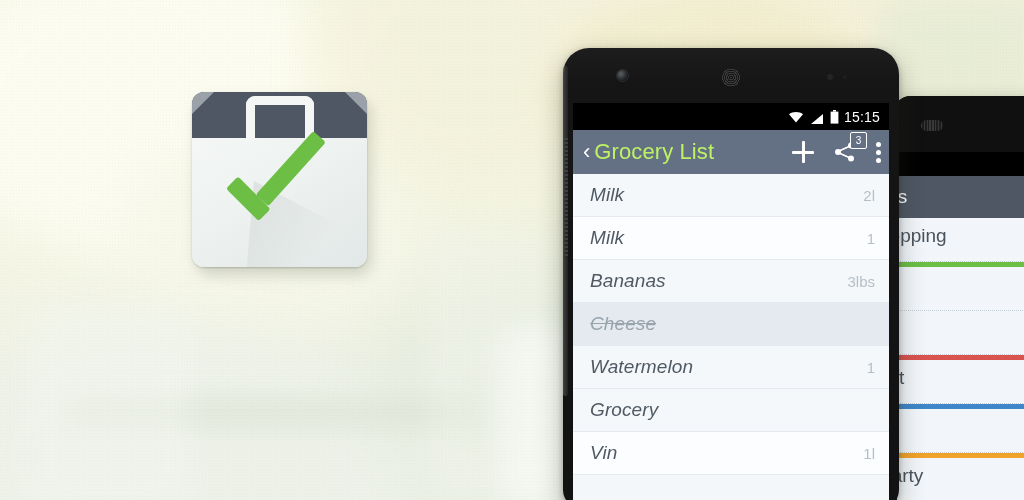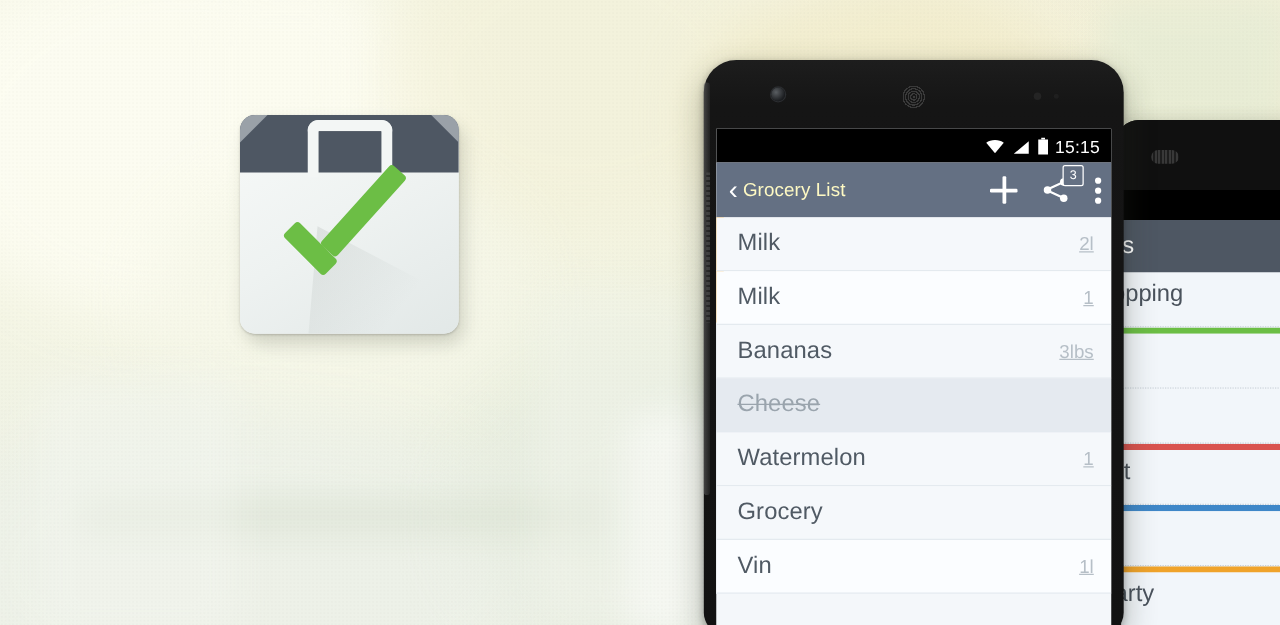--- a/index.html
+++ b/index.html
@@ -116,43 +116,43 @@
     padding-right:9px;gap:6px;}
   .sb-time{color:#fff;font-size:14px;letter-spacing:.2px;}
   .sb-ico{display:inline-block;}
   .wifi{width:16px;height:12px;position:relative;}
   .wifi svg{display:block;}
   .sig{width:14px;height:12px;}
   .bat{width:8px;height:14px;position:relative;}
 
   .toolbar{height:44px;background:#647083;display:flex;align-items:center;position:relative;}
   .tb-back{color:#fff;font-size:22px;line-height:1;margin-left:10px;margin-right:4px;font-weight:300;}
-  .tb-title{color:#fef9c3;font-size:15px;letter-spacing:.1px;}
+  .tb-title{color:#bef264;font-size:22px;letter-spacing:.1px;}
   .tb-actions{position:absolute;right:8px;top:0;height:44px;display:flex;align-items:center;gap:20px;}
   .ic-plus{width:22px;height:22px;position:relative;}
   .ic-plus:before,.ic-plus:after{content:"";position:absolute;background:#fff;border-radius:1px;}
   .ic-plus:before{left:0;top:9.5px;width:22px;height:3px;}
   .ic-plus:after{left:9.5px;top:0;width:3px;height:22px;}
   .ic-share{width:22px;height:22px;position:relative;}
   .badge{position:absolute;left:16px;top:-9px;width:15px;height:15px;
     border:1.5px solid #fff;border-radius:2px;color:#fff;font-size:10px;
     display:flex;align-items:center;justify-content:center;line-height:1;background:#647083;}
   .ic-more{width:5px;height:21px;position:relative;}
   .ic-more i{position:absolute;left:0;width:5px;height:5px;border-radius:50%;background:#fff;}
   .ic-more i:nth-child(1){top:0;} .ic-more i:nth-child(2){top:8px;} .ic-more i:nth-child(3){top:16px;}
 
   .list{position:relative;background:#f4f7fa;}
   .accent-bar{position:absolute;left:0;top:0;width:6px;background:#f7a41d;}
   .row{height:42px;display:flex;align-items:center;justify-content:space-between;
     padding:0 14px 0 17px;background:#f5f8fb;border-bottom:1px solid #e4eaef;position:relative;}
   .row.alt{background:#fbfdff;}
   .row.done{background:#e5eaf0;}
-  .row .name{font-size:19px;color:#505a64;letter-spacing:.1px;}
+  .row .name{font-size:19px;color:#505a64;letter-spacing:.1px;font-style:italic;}
   .row.done .name{color:#9aa4ad;text-decoration:line-through;}
-  .row .qty{font-size:15px;color:#b6bfc7;text-decoration:underline;}
+  .row .qty{font-size:15px;color:#b6bfc7;}
   .row.dotted{border-bottom:1px dotted #ccd4dc;}
 </style>
 </head>
 <body>
 
 <div id="stage">
 
   <div class="bg-base"></div>
   <div class="bg-blob b1"></div>
   <div class="bg-blob b2"></div>

